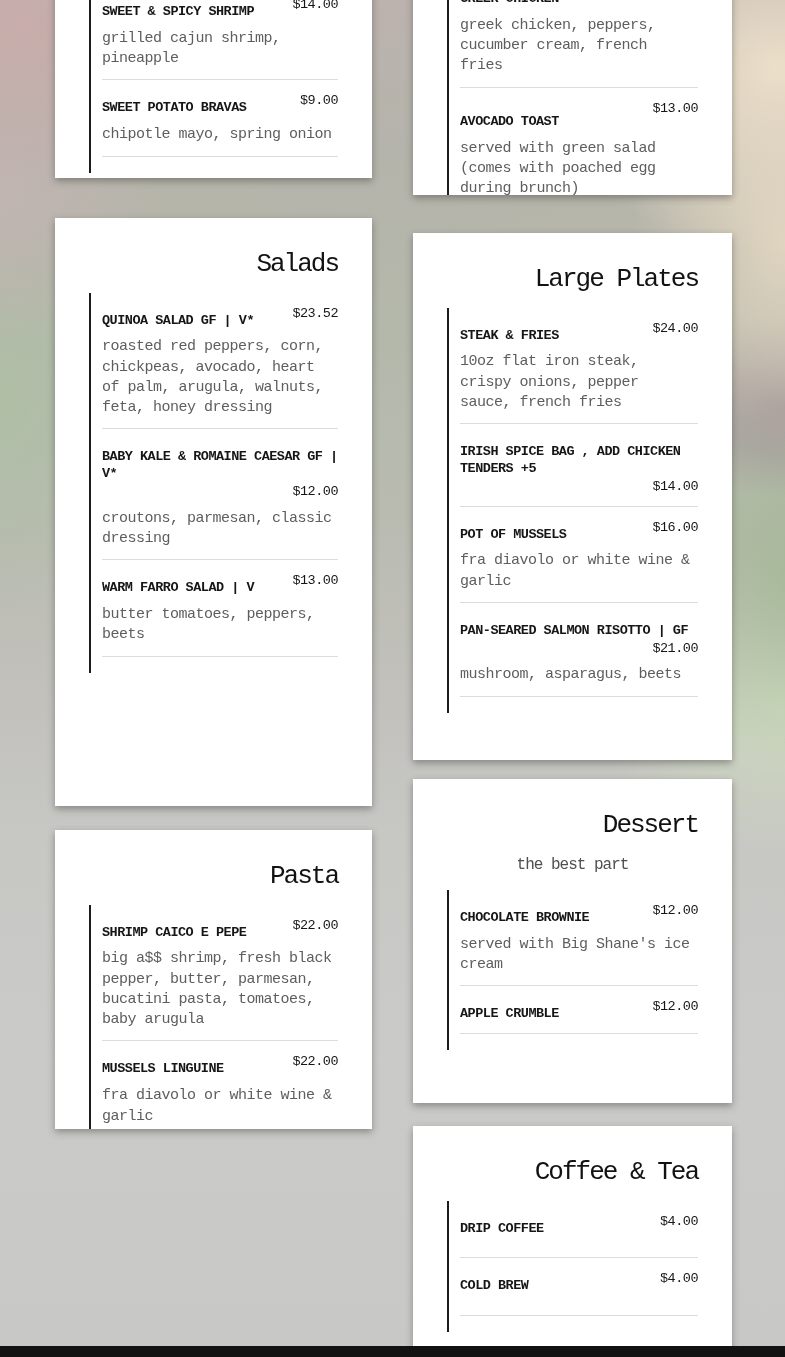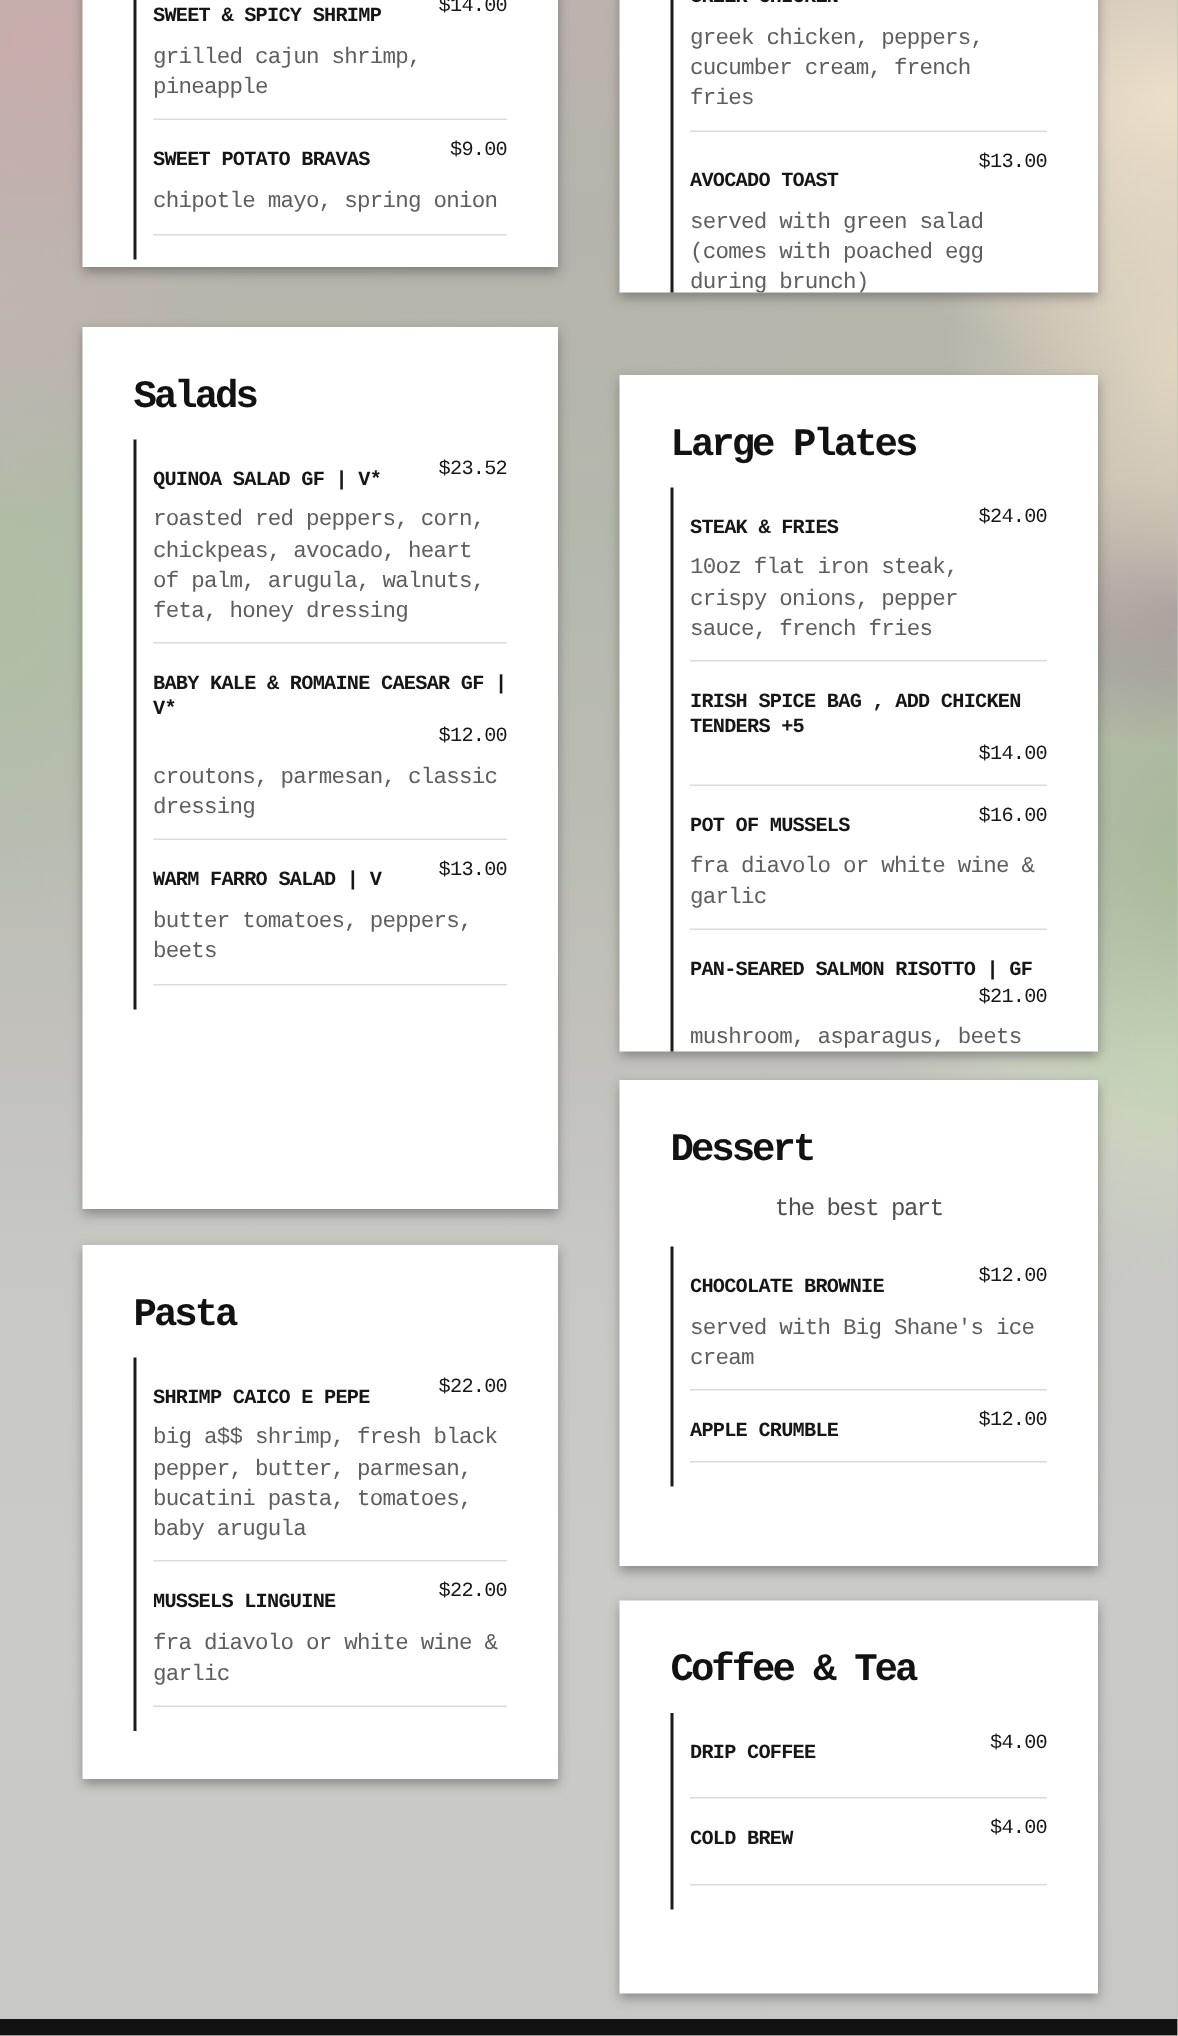--- a/index.html
+++ b/index.html
@@ -25,21 +25,21 @@
   .bottom-bar{position:absolute;left:0;right:0;bottom:0;height:11px;background:#121212;z-index:5;}
   .col{position:absolute;top:0;z-index:2;}
   .col-left{left:55px;width:317px;border-radius:15px;}
   .col-right{left:413px;width:319px;}
   .menu-card{
     background:#ffffff;box-sizing:border-box;overflow:hidden;
     box-shadow:0 3px 7px rgba(60,60,60,.45);
     padding:24px 34px;position:relative;
   }
   .card-title{
-    text-align:left;font-size:26px;line-height:1.1;font-weight:bold;
+    text-align:right;font-size:26px;line-height:1.1;font-weight:normal;
     letter-spacing:-2px;color:#121212;margin:8px 0 0 0;
   }
   .card-subtitle{
     text-align:center;font-size:16px;color:#4f4f4f;line-height:1.38;
     letter-spacing:-1px;margin:14px auto 10px auto;max-width:262px;
   }
   .items{border-left:2px solid #1c1c1c;padding:12px 0 4px 11px;margin-top:14px;}
   .items.no-title{margin-top:0;}
   .item{display:flex;flex-wrap:wrap;align-items:flex-start;
     border-bottom:1px solid #dcdcdc;padding-bottom:10px;margin-bottom:12px;}
@@ -48,24 +48,24 @@
     margin-top:8px;line-height:1.25;max-width:238px;
   }
   .item-price{margin-left:auto;font-size:13.5px;letter-spacing:-.5px;color:#161616;line-height:1.3;padding-left:8px;}
   .item-desc{
     width:100%;font-size:15px;color:#5e5e5e;line-height:1.35;
     letter-spacing:-.5px;margin-top:8px;max-width:240px;min-height:2px;
   }
   
   #card-small-plates{margin-top:-36px;height:214px;padding-top:20px;}
   #card-salads{margin-top:40px;height:588px;}
-  #card-pasta{margin-top:24px;height:356px;}
+  #card-pasta{margin-top:24px;height:299px;}
   #card-brunch{margin-top:-55px;height:250px;padding-top:20px;}
   #card-brunch .item-name{margin-top:14px;}
-  #card-large-plates{margin-top:55px;height:451px;}
+  #card-large-plates{margin-top:38px;height:527px;}
   #card-dessert{margin-top:19px;height:324px;}
   #card-coffee{margin-top:23px;height:262px;}
 </style>
 </head>
 <body>
 
 <div class="bg"></div>
 
 <div class="col col-left">
 

